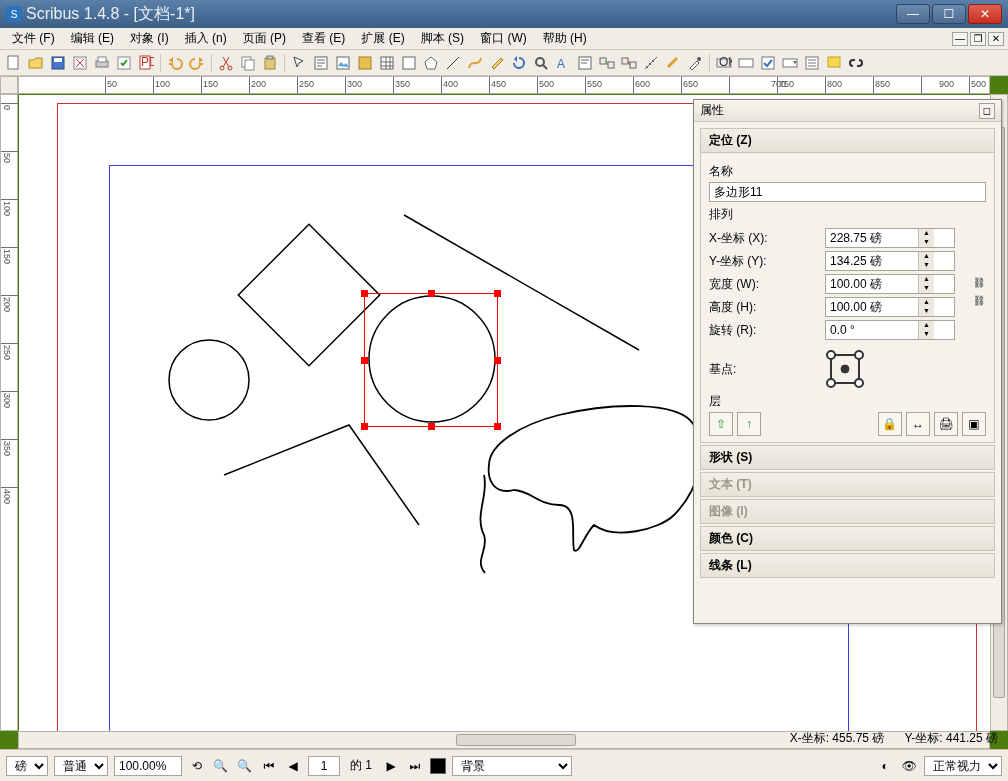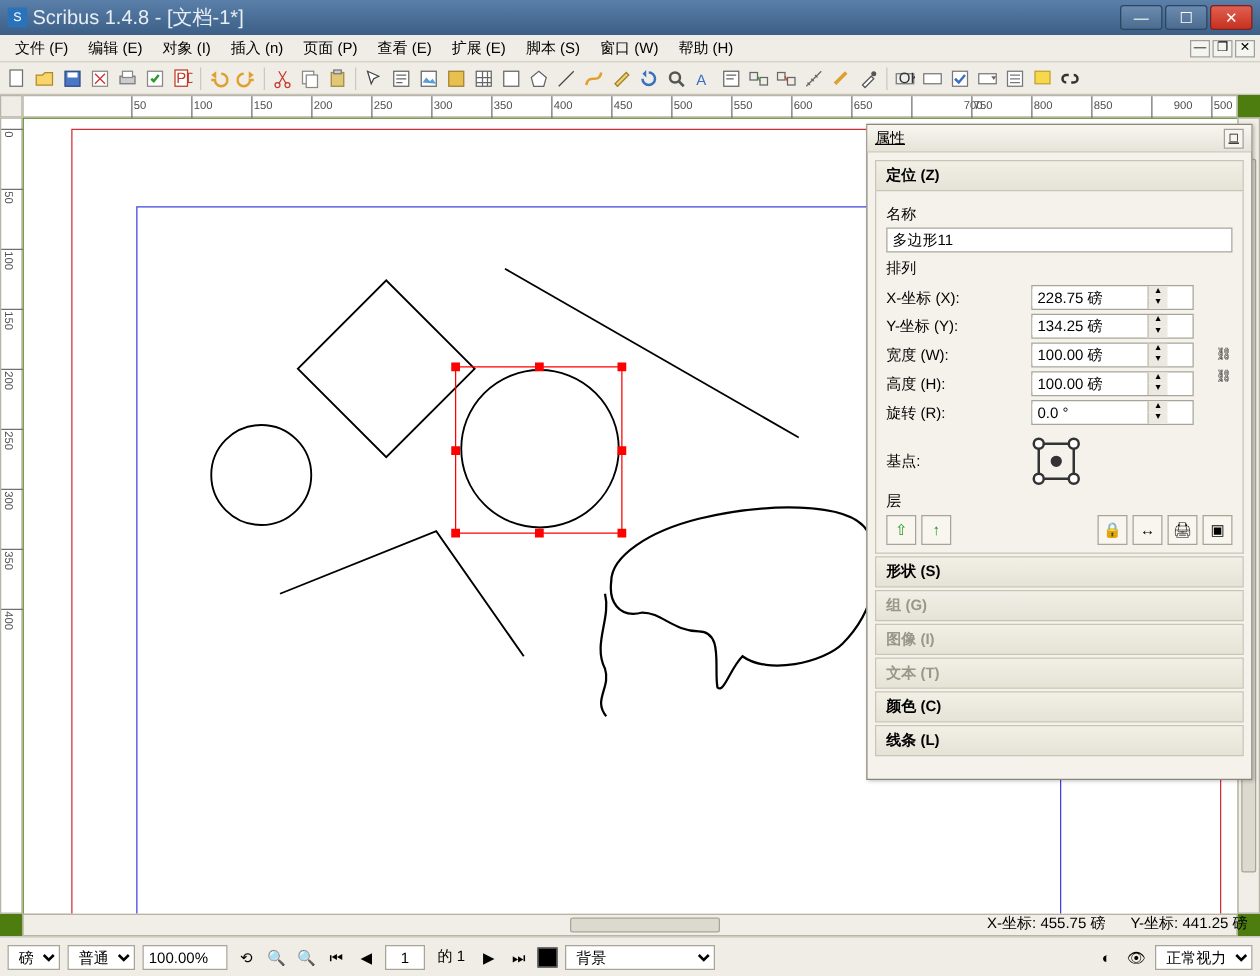--- a/index.html
+++ b/index.html
@@ -47,21 +47,21 @@
 .ruler-num { position:absolute; font-size:9px; color:#505050;}
 
 
 .statusbar { position:absolute; bottom:0; left:0; right:0; height:32px; background:#efede6; border-top:1px solid #c6c2b6; display:flex; align-items:center; padding:2px 6px; gap:6px;}
 .sb-sel{ background:#fff; border:1px solid #a8a498; padding:1px 4px; height:20px;}
 .sb-btn{ width:18px; height:18px; border:1px solid transparent; display:flex;align-items:center;justify-content:center; cursor:pointer;}
 .sb-txt{ padding:0 4px;}
 
 
 .proppanel { position:absolute; top:99px; left:693px; width:309px; height:525px; background:#f4f2eb; border:1px solid #8a8678; box-shadow:1px 1px 3px rgba(0,0,0,.25);}
-.pp-title { height:22px; background:linear-gradient(#f8f6ef,#e6e3d8); border-bottom:1px solid #ccc8bc; display:flex; align-items:center; padding:0 6px;text-decoration:underline;}
+.pp-title { height:22px; background:linear-gradient(#f8f6ef,#e6e3d8); border-bottom:1px solid #ccc8bc; display:flex; align-items:center; padding:0 6px;}
 .pp-title span{ flex:1;}
 .pp-close{ width:16px; height:16px; border:1px solid #a0a0a0; font-size:10px; text-align:center; line-height:14px; cursor:pointer; background:#f6f4ec;}
 .pp-body{ padding:4px 6px; height:calc(100% - 22px); overflow:hidden;}
 .acc-hdr{ background:linear-gradient(#f2efe6,#e5e2d6); border:1px solid #c8c4b6; padding:3px 8px; margin-top:2px; cursor:pointer;font-weight:bold;}
 .acc-body{ border:1px solid #c8c4b6; border-top:none; padding:6px 8px;}
 .fld-row{ display:flex; align-items:center; margin:3px 0; gap:6px;}
 .fld-row label{ width:110px;}
 .spin { display:flex; align-items:center; background:#fff; border:1px solid #a8a498; height:20px; width:130px;}
 .spin input{ border:none; outline:none; width:92px; padding:0 4px; font-size:12px;}
 .spin .arrows{ width:16px; display:flex; flex-direction:column;}
@@ -526,23 +526,22 @@
         <div class="lb g">⇧</div>
         <div class="lb g">↑</div>
         <div style="flex:1;"></div>
         <div class="lb">🔒</div>
         <div class="lb">↔</div>
         <div class="lb">🖨</div>
         <div class="lb">▣</div>
       </div>
     </div>
     <div class="acc-hdr">形状  (S)</div>
-    <div class="acc-hdr muted">组   (G)</div>
+    <div class="acc-hdr muted">文本  (T)</div>
     <div class="acc-hdr muted">图像  (I)</div>
-    <div class="acc-hdr muted">文本  (T)</div>
     <div class="acc-hdr">颜色  (C)</div>
     <div class="acc-hdr">线条  (L)</div>
   </div>
 </div>
 
 <div class="statusbar">
   <select class="sb-sel"><option>磅</option></select>
   <select class="sb-sel"><option>普通</option></select>
   <input class="sb-sel" style="width: 68px;" value="100.00%">
   <div class="sb-btn">⟲</div>

